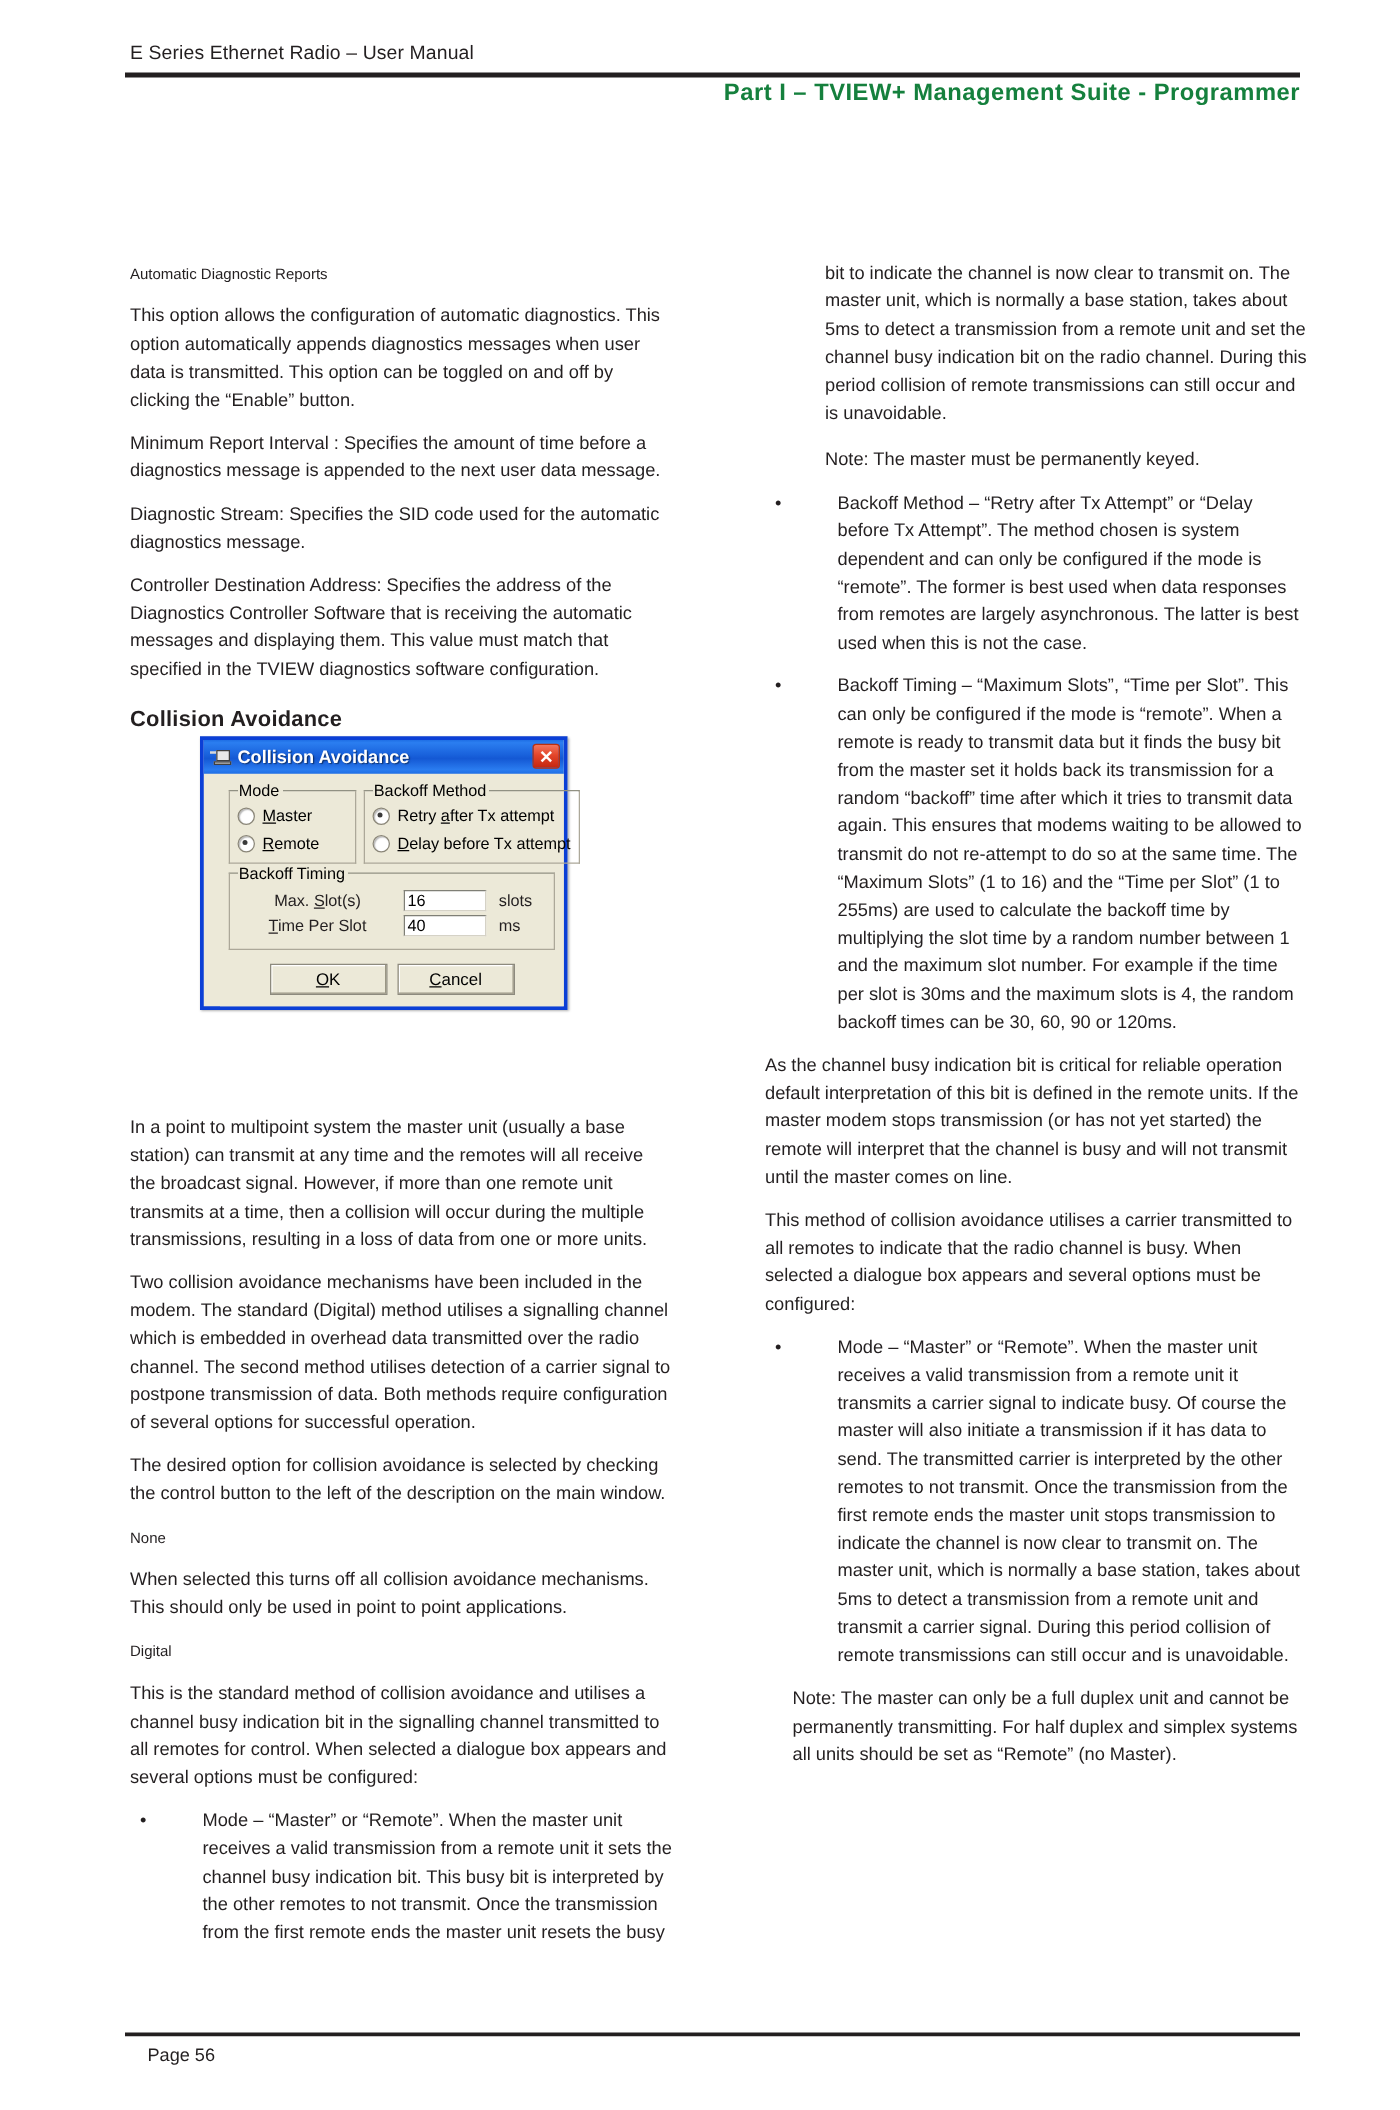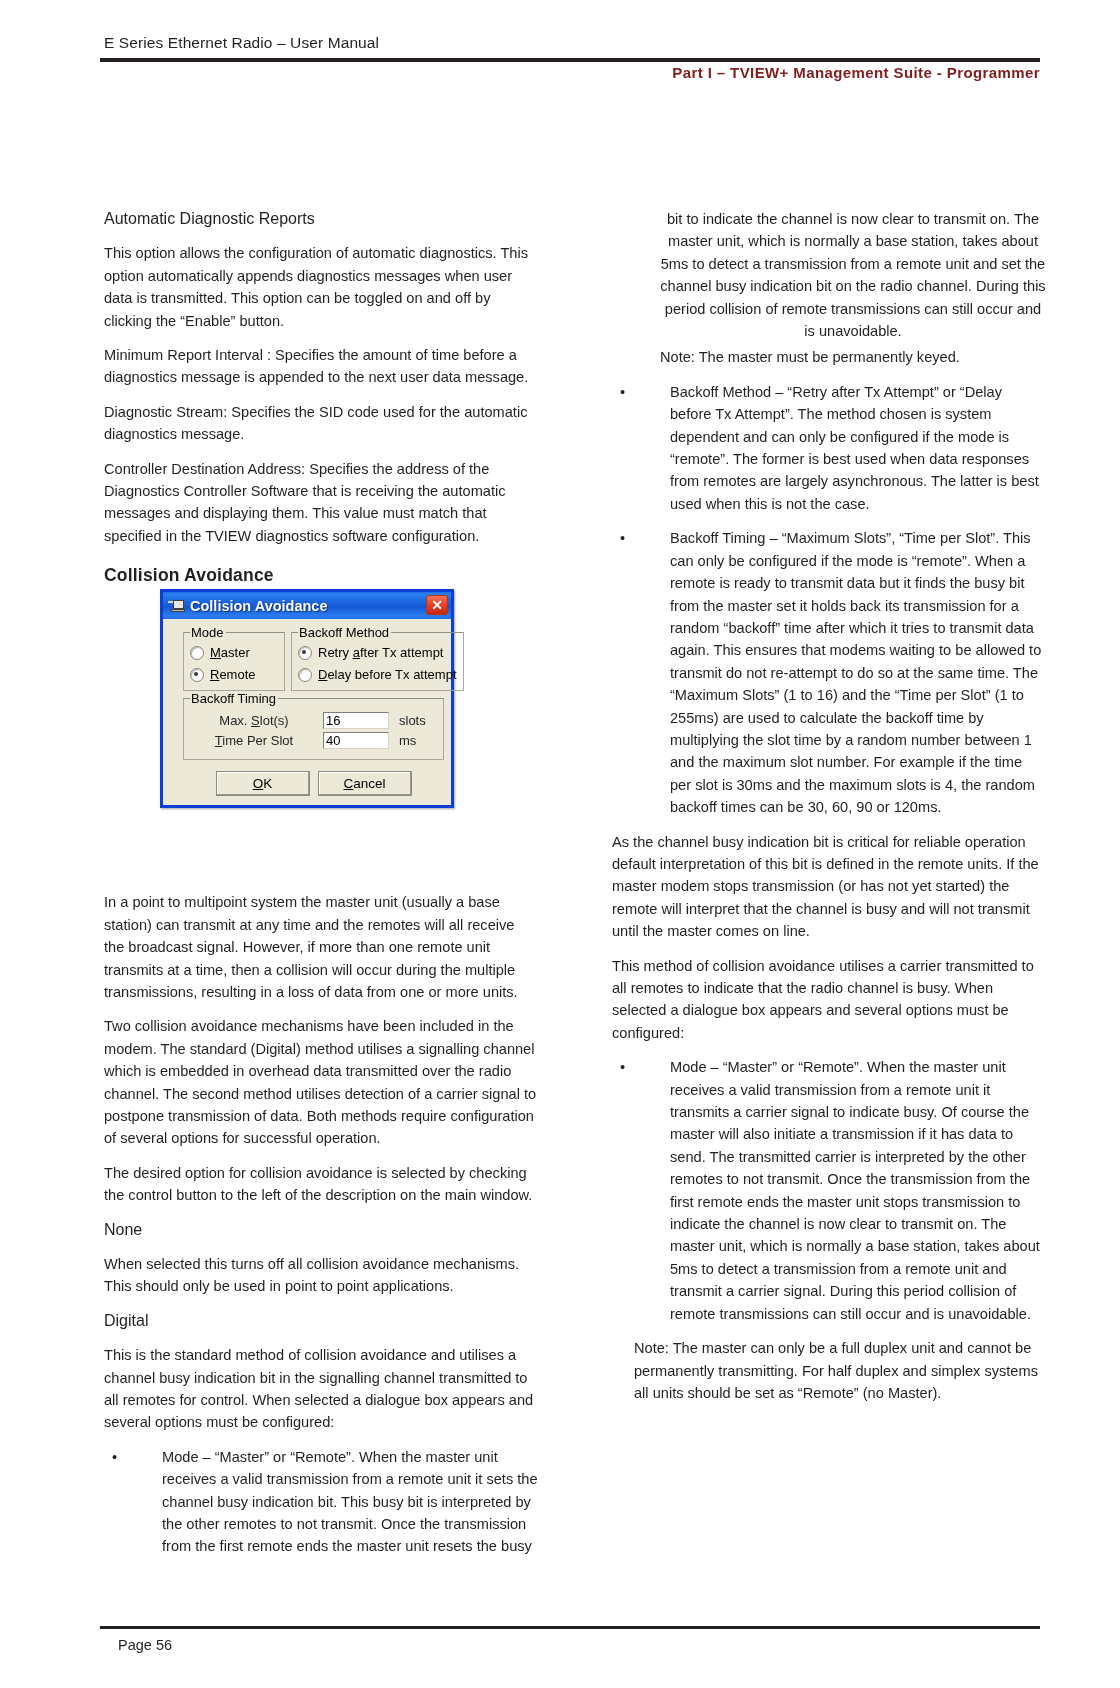--- a/index.html
+++ b/index.html
@@ -35,46 +35,46 @@
     left: 100px;
     top: 58px;
     width: 940px;
     height: 4px;
     background: #231f20;
   }
   .part-title {
     position: absolute;
     right: 80px;
     top: 64px;
-    font-size: 15px;
+    font-size: 19px;
     font-weight: bold;
-    color: #7f1d1d;
+    color: #15803d;
     letter-spacing: 0.4px;
     white-space: nowrap;
   }
 
   
   .col {
     position: absolute;
     top: 208px;
     width: 434px;
   }
   .col-left  { left: 104px; }
   .col-right { left: 612px; }
 
   p {
     margin: 0 0 12px 0;
     font-size: 14.6px;
     line-height: 22.4px;
     text-align: left;
   }
-  p.tight { margin-bottom: 4px; text-align: center; }
+  p.tight { margin-bottom: 15px; }
   .subhead {
     margin: 0 0 12px 0;
-    font-size: 16px;
+    font-size: 12px;
     line-height: 22.4px;
   }
   h3.section-head {
     margin: 18px 0 10px 0;
     font-size: 17.5px;
     font-weight: bold;
     color: #231f20;
     letter-spacing: 0.2px;
   }
 

